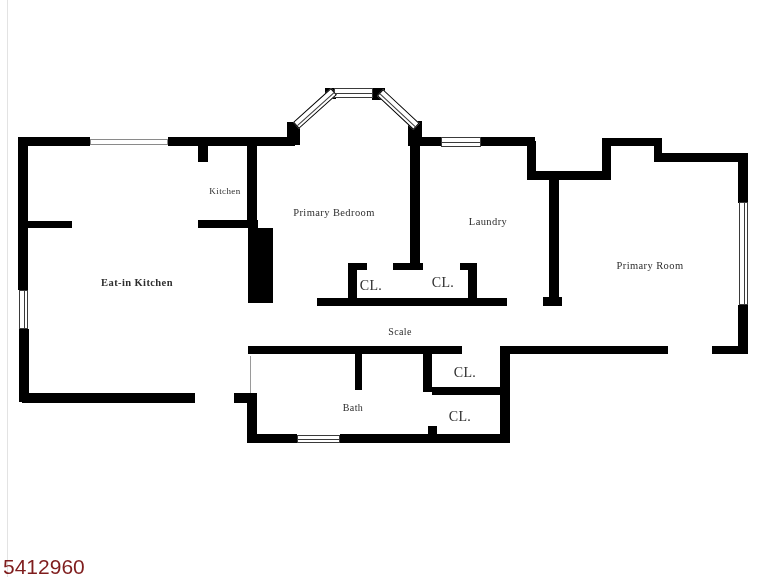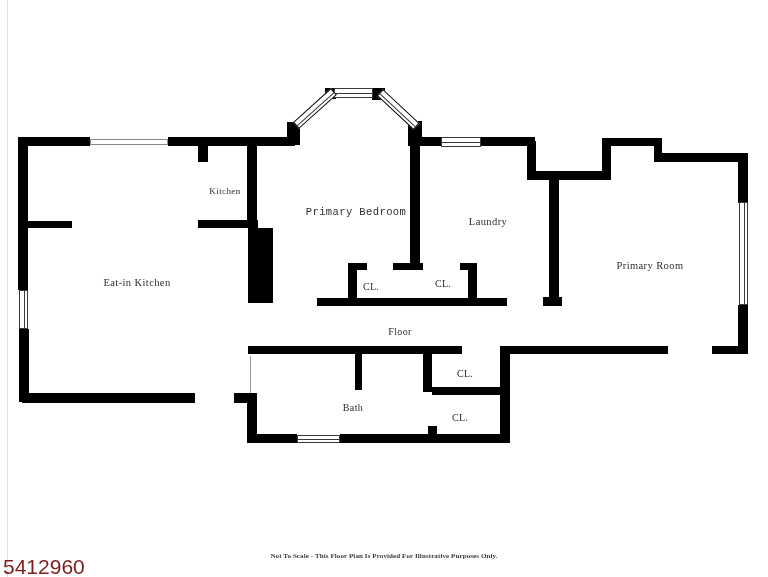--- a/index.html
+++ b/index.html
@@ -17,21 +17,21 @@
   .win.h::after{content:"";position:absolute;left:0;right:0;top:50%;border-top:1px solid #3a3a3a;}
   .win.v::after{content:"";position:absolute;top:0;bottom:0;left:50%;border-left:1px solid #3a3a3a;}
   .win.slim{border:1px solid #8a8a8a;}
   .diag{position:absolute;background:#fff;border:1.5px solid #000;box-sizing:border-box;transform-origin:0 50%;}
   .diag::after{content:"";position:absolute;left:0;right:0;top:50%;border-top:1px solid #3a3a3a;}
   .room-label{
     position:absolute;transform:translate(-50%,-50%);
     color:#2e2e2e;white-space:nowrap;letter-spacing:.4px;
     font-size:10.5px;
   }
-  .room-label.small{font-size:10px;letter-spacing:.3px;}
+  .room-label.small{font-size:14px;letter-spacing:.3px;}
   .room-label.mid{font-size:10px;}
   .disclaimer{
     position:absolute;left:384px;top:556px;transform:translate(-50%,-50%);
     font-size:7px;font-weight:bold;color:#3b3b3b;white-space:nowrap;letter-spacing:.1px;
     font-family:"Liberation Serif", serif;
   }
   .listing-id{
     position:absolute;left:3px;top:555px;
     font-family:"Liberation Sans", sans-serif;
     font-size:21px;color:#7f1d1d;
@@ -100,28 +100,27 @@
 
   <div class="win slim" style="left:90px;top:139px;width:78px;height:6px;"></div>
   <div class="win v" style="left:19px;top:290px;width:9px;height:39px;"></div>
   <div class="win h" style="left:441px;top:137px;width:40px;height:10px;"></div>
   <div class="win v" style="left:739px;top:202px;width:9px;height:103px;"></div>
   <div class="win h" style="left:297px;top:435px;width:43px;height:8px;"></div>
   <div class="win h" style="left:334px;top:88px;width:39px;height:10px;"></div>
   <div class="diag" style="left:296px;top:121px;width:51px;height:9px;transform:rotate(-42deg);"></div>
   <div class="diag" style="left:380px;top:88px;width:50px;height:9px;transform:rotate(43deg);"></div>
 
-  <div class="room-label" style="left:137px;top:282px;">Eat-in Kitchen</div>
+  <div class="room-label" style="left:137px;top:282px;font-weight:bold;">Eat-in Kitchen</div>
   <div class="room-label" style="left:225px;top:191px;font-size:9px;">Kitchen</div>
-  <div class="room-label" style="left:356px;top:212px;font-family:Liberation Mono, monospace;">Primary Bedroom</div>
+  <div class="room-label" style="left:334px;top:212px;">Primary Bedroom</div>
   <div class="room-label" style="left:488px;top:221px;">Laundry</div>
   <div class="room-label" style="left:650px;top:265px;">Primary Room</div>
-  <div class="room-label mid" style="left:400px;top:331px;">Floor</div>
+  <div class="room-label mid" style="left:400px;top:331px;">Scale</div>
   <div class="room-label mid" style="left:353px;top:407px;">Bath</div>
   <div class="room-label small" style="left:371px;top:286px;">CL.</div>
   <div class="room-label small" style="left:443px;top:283px;">CL.</div>
   <div class="room-label small" style="left:465px;top:373px;">CL.</div>
   <div class="room-label small" style="left:460px;top:417px;">CL.</div>
 
-  <div class="disclaimer">Not To Scale - This Floor Plan Is Provided For Illustrative Purposes Only.</div>
   <div class="listing-id">5412960</div>
 
 </div>
 
 </body></html>

